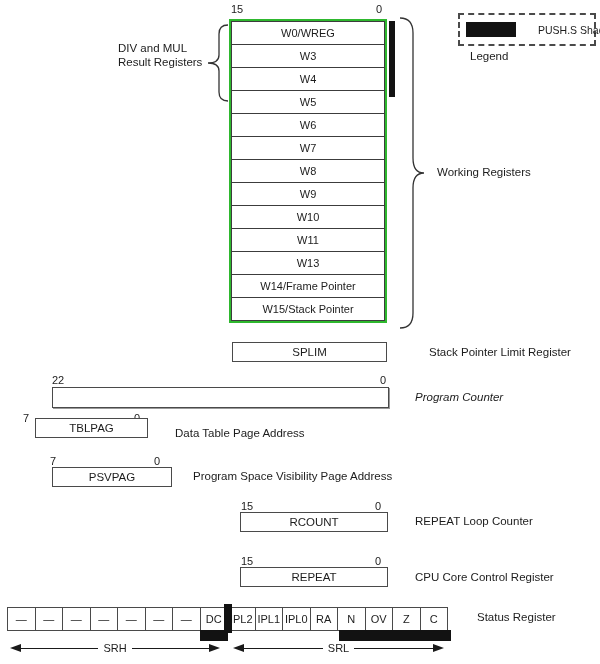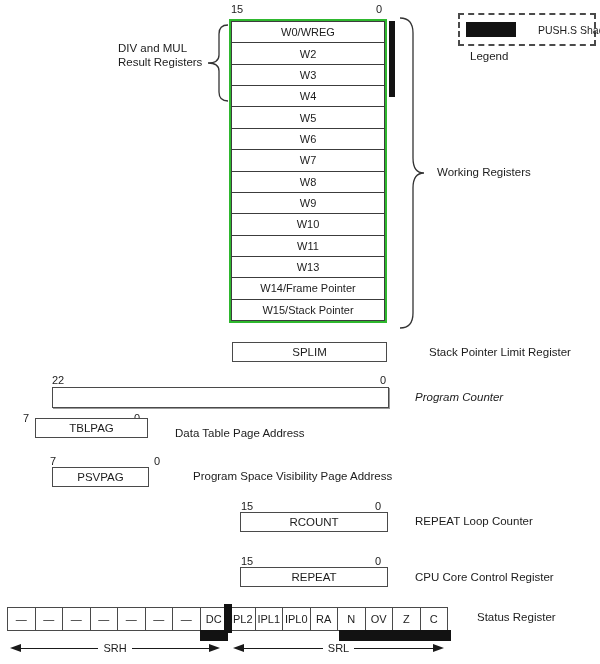--- a/index.html
+++ b/index.html
@@ -60,21 +60,20 @@
 </style>
 </head>
 <body>
 
 <span class="abs bit" style="left:231px;top:3px;">15</span>
 <span class="abs bit" style="left:352px;top:3px;width:30px;text-align:right;">0</span>
 
 <div class="rf-outer" style="border-color: rgb(46, 184, 46);">
   <div class="rf-inner">
       <div class="rf-row">W0/WREG</div>
-      <div class="rf-row">W2</div>
       <div class="rf-row">W3</div>
       <div class="rf-row">W4</div>
       <div class="rf-row">W5</div>
       <div class="rf-row">W6</div>
       <div class="rf-row">W7</div>
       <div class="rf-row">W8</div>
       <div class="rf-row">W9</div>
       <div class="rf-row">W10</div>
       <div class="rf-row">W11</div>
       <div class="rf-row">W13</div>
@@ -112,21 +111,21 @@
 <div class="reg-box pc-box" style="left:52px;top:387px;width:337px;height:21px;"></div>
 <span class="abs caption" style="left:415px;top:391px;font-style:italic;">Program Counter</span>
 
 <span class="abs bit" style="left:23px;top:412px;">7</span>
 <span class="abs bit" style="left:115px;top:412px;width:25px;text-align:right;">0</span>
 <div class="reg-box" style="left:35px;top:418px;width:113px;height:20px;">TBLPAG</div>
 <span class="abs caption" style="left:175px;top:427px;">Data Table Page Address</span>
 
 <span class="abs bit" style="left:50px;top:455px;">7</span>
 <span class="abs bit" style="left:135px;top:455px;width:25px;text-align:right;">0</span>
-<div class="reg-box" style="left:52px;top:467px;width:97px;height:20px;">PSVPAG</div>
+<div class="reg-box" style="left:52px;top:467px;width:120px;height:20px;">PSVPAG</div>
 <span class="abs caption" style="left:193px;top:470px;">Program Space Visibility Page Address</span>
 
 <span class="abs bit" style="left:241px;top:500px;">15</span>
 <span class="abs bit" style="left:355px;top:500px;width:26px;text-align:right;">0</span>
 <div class="reg-box" style="left:240px;top:512px;width:148px;height:20px;">RCOUNT</div>
 <span class="abs caption" style="left:415px;top:515px;">REPEAT Loop Counter</span>
 
 <span class="abs bit" style="left:241px;top:555px;">15</span>
 <span class="abs bit" style="left:355px;top:555px;width:26px;text-align:right;">0</span>
 <div class="reg-box" style="left:240px;top:567px;width:148px;height:20px;">REPEAT</div>

